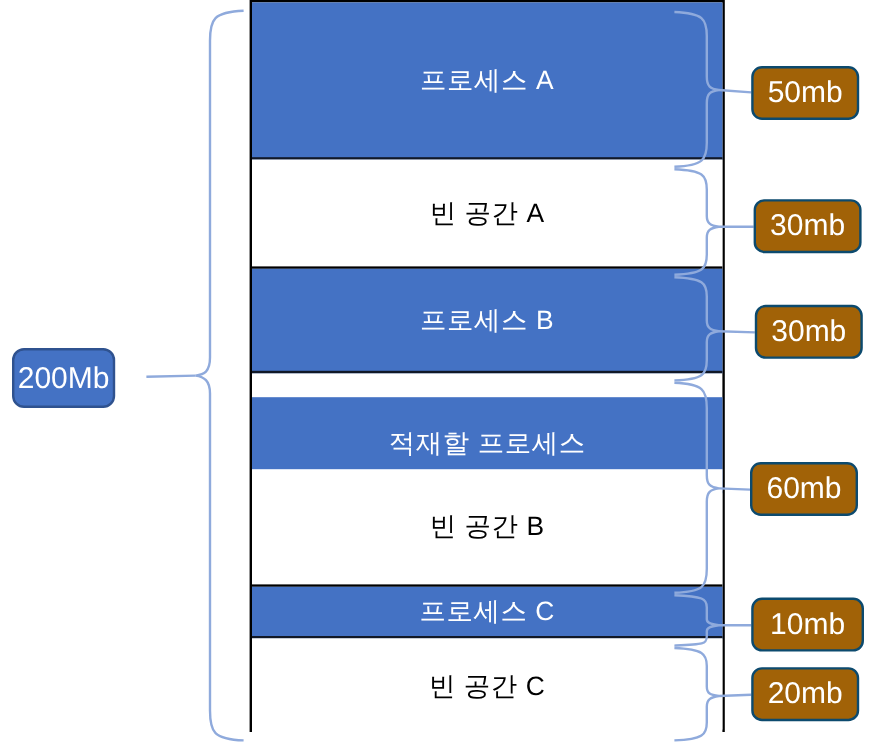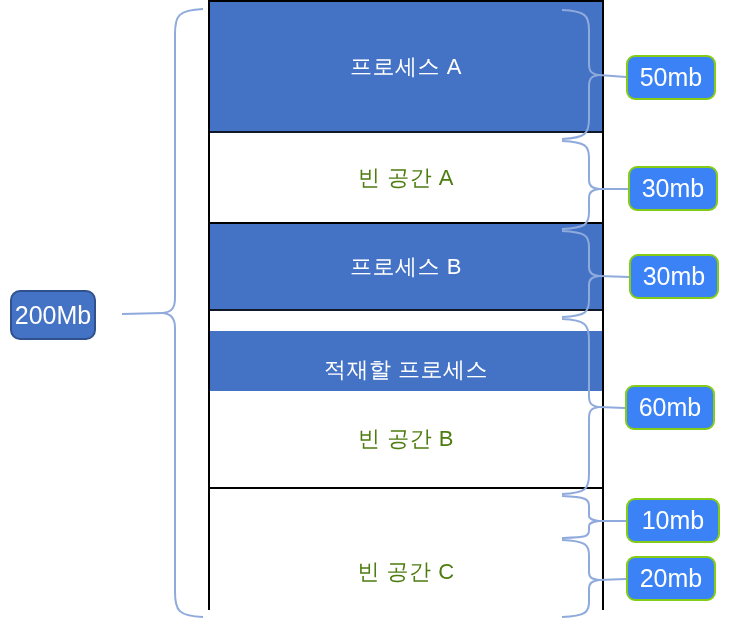--- a/index.html
+++ b/index.html
@@ -39,36 +39,36 @@
     font-size: 22px;
     letter-spacing: 0.5px;
   }
   .mem-block.filled {
     background: #4472C4;
     color: #ffffff;
     border-bottom: 2px solid #111827;
   }
   .mem-block.free {
     background: #ffffff;
-    color: #4d7c0f;
+    color: #000000;
     border-bottom: 2px solid #000000;
   }
   .mem-block.last {
     border-bottom: none;
   }
   .mem-label {
     pointer-events: none;
     white-space: nowrap;
   }
   
   .size-pill {
     position: absolute;
     box-sizing: border-box;
-    background: #3b82f6;
-    border: 2px solid #84cc16;
+    background: #a16207;
+    border: 2px solid #0c4a6e;
     border-radius: 9px;
     color: #ffffff;
     font-size: 25px;
     display: flex;
     align-items: center;
     justify-content: center;
     white-space: nowrap;
   }
   .total-pill {
     position: absolute;
@@ -117,20 +117,23 @@
       </div>
       <div class="mem-block filled" style="top: 222px; height: 87px;">
         <span class="mem-label">프로세스 B</span>
       </div>
       <div class="mem-block filled" style="top: 309px; height: 80px; margin-top: 20px;">
         <span class="mem-label">적재할 프로세스</span>
       </div>
       <div class="mem-block free" style="top: 389px; height: 98px;">
         <span class="mem-label">빈 공간 B</span>
       </div>
+      <div class="mem-block filled" style="top: 487px; height: 43px;">
+        <span class="mem-label">프로세스 C</span>
+      </div>
       <div class="mem-block free last" style="top: 530px; height: 80px;">
         <span class="mem-label">빈 공간 C</span>
       </div>
     </div>
 
   <svg class="overlay" viewBox="0 0 739 627">
 
     <path class="brace" d="M 203 9
          C 178 10, 175 16, 175 34
          L 175 298

